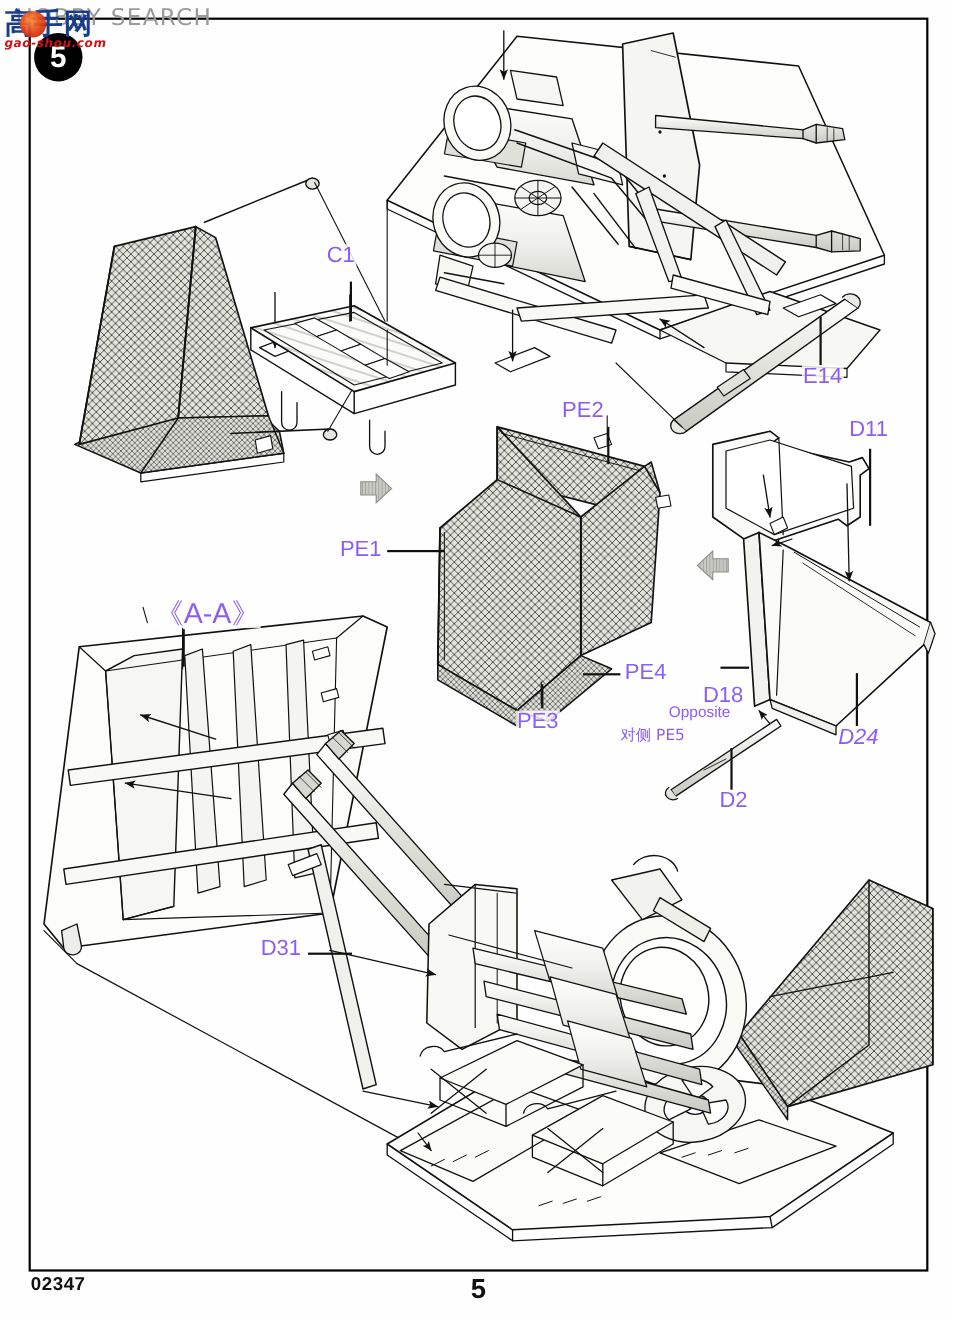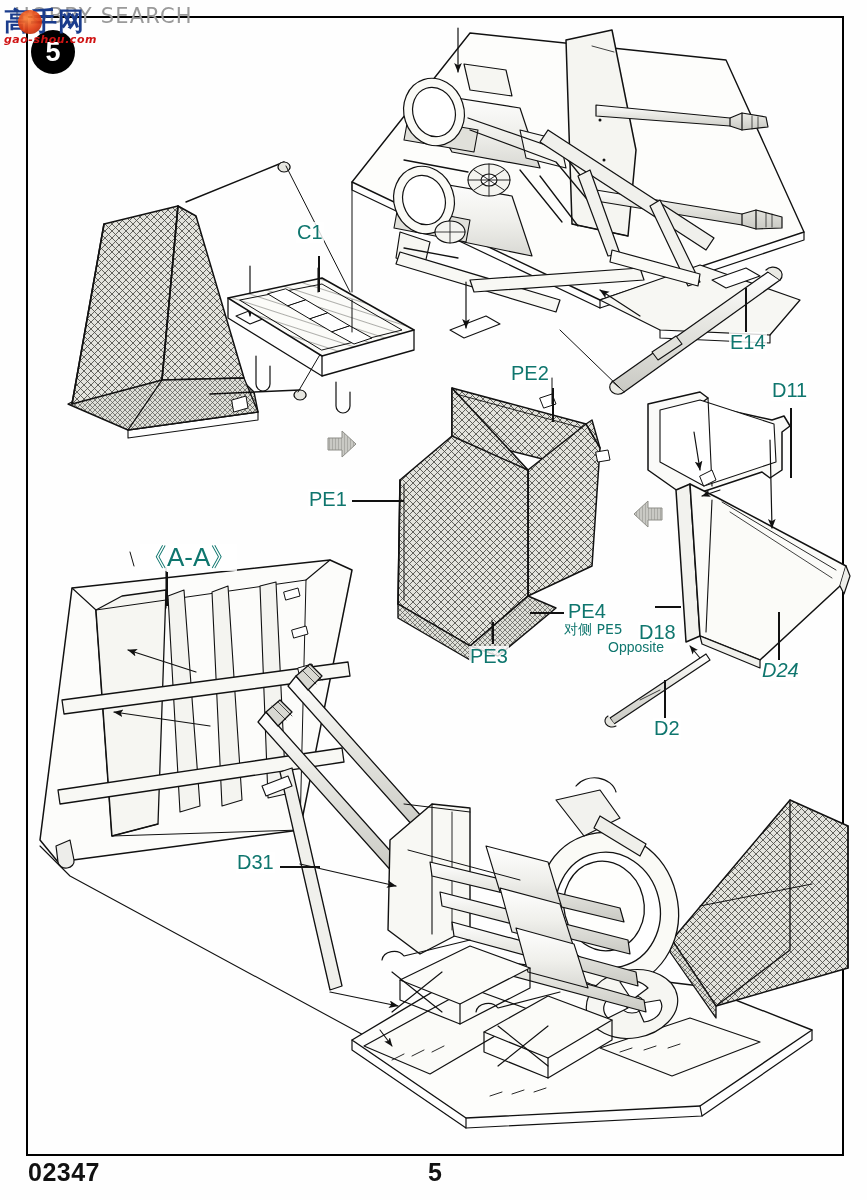--- a/index.html
+++ b/index.html
@@ -25,21 +25,21 @@
     background:transparent;
   }
   
   .footer{
     position:absolute;
     left:26px;top:1158px;
     width:818px;height:34px;
   }
   .kit-no{
     position:absolute;left:2px;top:0px;
-    font-size:25px;font-weight:bold;letter-spacing:0.5px;
+    font-size:17px;font-weight:bold;letter-spacing:0.5px;
     font-family:"Liberation Sans",sans-serif;
   }
   .page-no{
     position:absolute;left:0;top:0px;width:818px;
     text-align:center;
     font-size:25px;font-weight:bold;
   }
   
   .wm{
     position:absolute;left:0px;top:0px;width:250px;height:60px;
@@ -77,30 +77,30 @@
     background:#000;color:#fff;
     display:flex;align-items:center;justify-content:center;
     font-size:27px;font-weight:bold;
     z-index:30;
     font-family:"Liberation Sans",sans-serif;
   }
   
   .lbl{
     position:absolute;
     font-size:20px;font-weight:500;
-    color:#0f766e;
+    color:#8b5cf6;
     white-space:nowrap;
     font-family:"Liberation Sans",sans-serif;
     z-index:20;
     background:rgba(255,255,255,0.82);
     padding:0 1px;
     line-height:1.05;
   }
   .lbl.small{font-size:14px;font-weight:400;}
-  .lbl.cjk{font-family:"DejaVu Sans",sans-serif;font-size:14px;}
+  .lbl.cjk{font-family:"DejaVu Sans",sans-serif;font-size:14px;margin-top:40px;}
   .lbl.sect{font-size:26px;}
   
   .ldr{position:absolute;background:#111;z-index:19;}
   .ldr.h{height:1.6px;}
   .ldr.v{width:1.6px;}
   
   .garrow{position:absolute;z-index:18;}
   svg.art{position:absolute;left:0;top:0;overflow:visible;}
   .art *{vector-effect:non-scaling-stroke;}
 </style>

